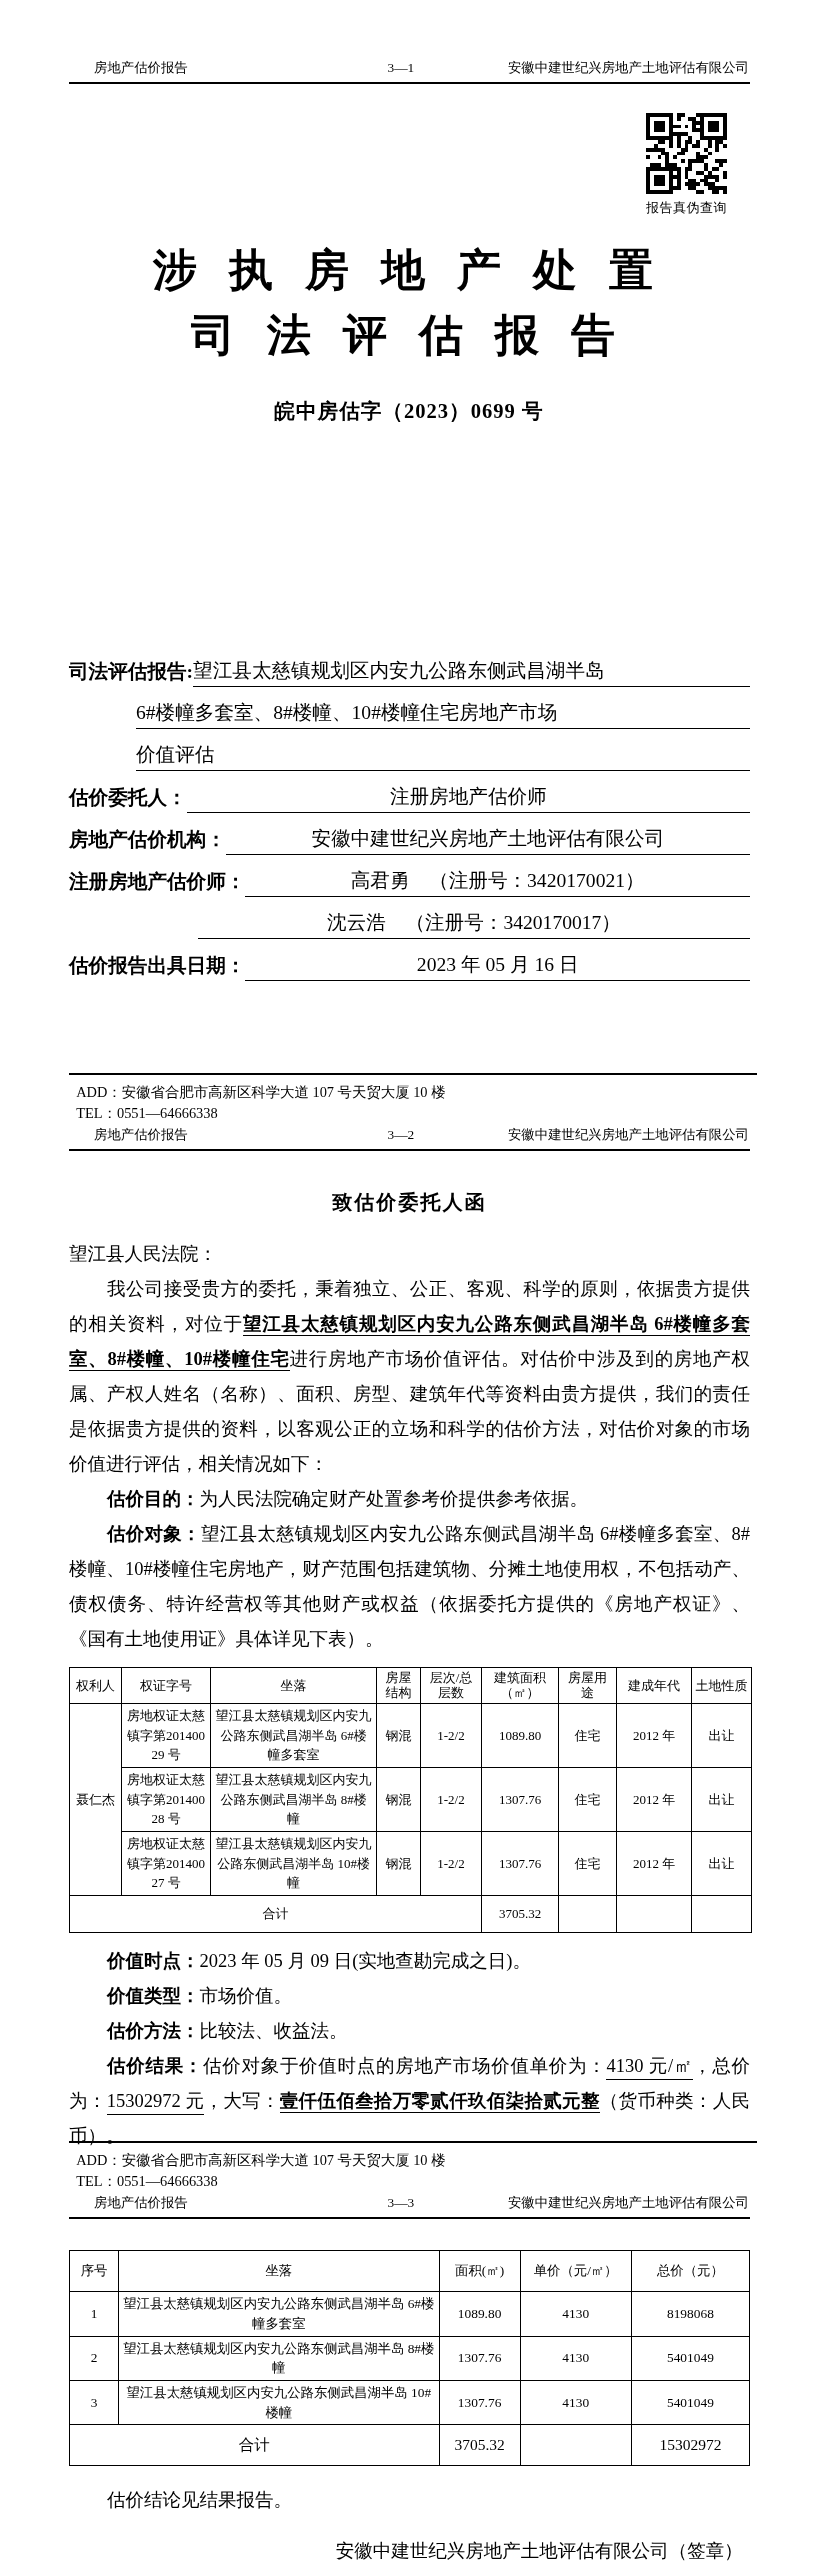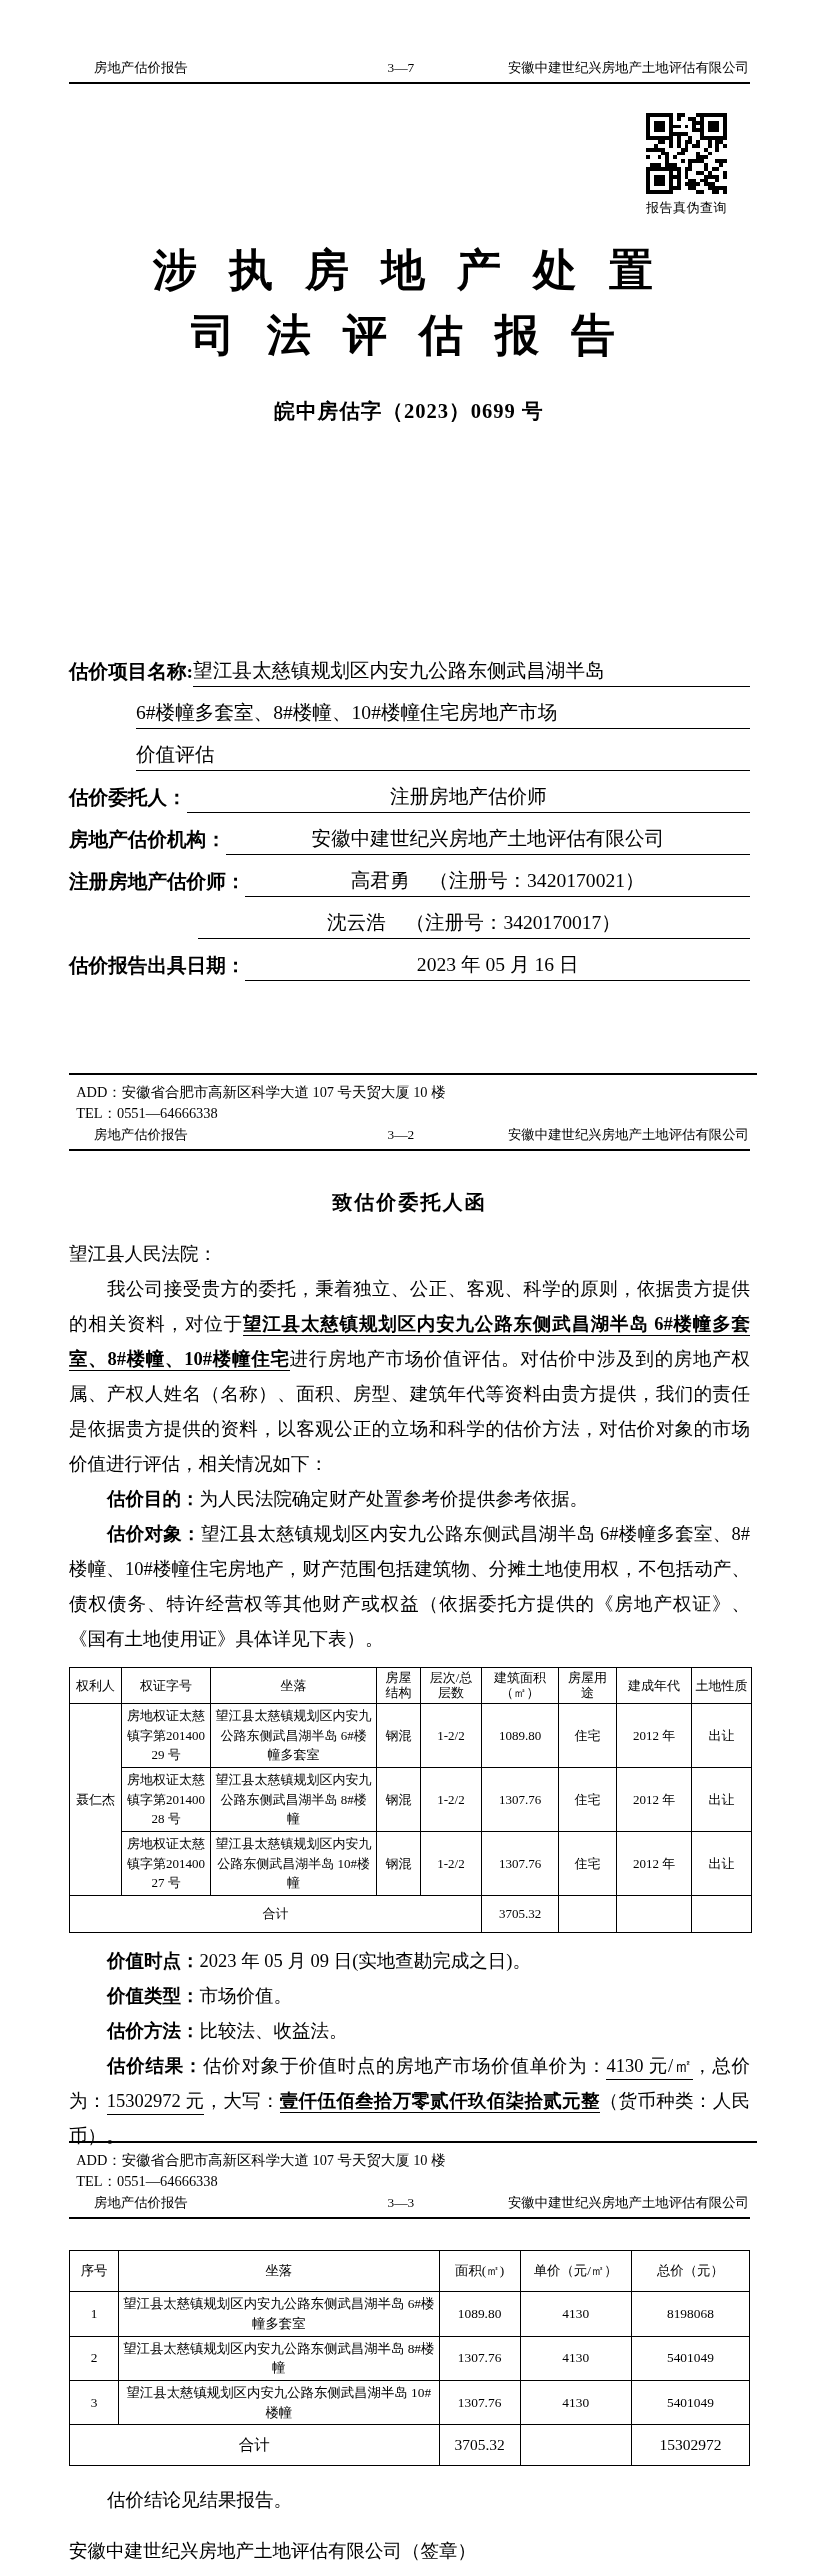--- a/index.html
+++ b/index.html
@@ -64,32 +64,32 @@
   #ownership-table td,#ownership-table th{font-size:13px;}
   #ownership-table .hrow td{height:29px; line-height:15.5px;}
   #ownership-table .drow td{height:58px;}
   #ownership-table .trow td{height:32px;}
   #summary-table .hrow td{height:36px;}
   #summary-table .drow td{height:36px;}
   #summary-table .trow td{height:35px; font-size:15.5px;}
   
   #page3-body{position:absolute; left:69px; top:2227px; width:681px; font-size:18.5px; line-height:35px;}
   #page3-body table{margin-top:23px;}
-  .sig-company{padding-right:7.2px; margin-top:15.5px;font-family:Liberation Serif, serif;}
+  .sig-company{text-align:right; padding-right:7.2px; margin-top:15.5px;font-family:Liberation Serif, serif;}
   .sig-rep{text-align:right; padding-right:27px;}
   .conclusion{text-indent:38px; margin-top:17.5px;}
 </style>
 </head>
 <body>
 
 <div id="doc">
 
   <div class="pg-header" style="top:60px;">
     <span class="h-left">房地产估价报告</span>
-    <span class="h-mid">3—7</span>
+    <span class="h-mid">3—1</span>
     <span class="h-right">安徽中建世纪兴房地产土地评估有限公司</span>
   </div>
 
   <div id="qr-block">
     <svg id="qr-code" viewBox="0 0 21 21" shape-rendering="crispEdges">
         <rect x="0" y="0" width="1" height="1" fill="#000"></rect>
         <rect x="1" y="0" width="1" height="1" fill="#000"></rect>
         <rect x="2" y="0" width="1" height="1" fill="#000"></rect>
         <rect x="3" y="0" width="1" height="1" fill="#000"></rect>
         <rect x="4" y="0" width="1" height="1" fill="#000"></rect>
@@ -321,21 +321,21 @@
 
   <div id="main-title">
     <div>涉执房地产处置</div>
     <div>司法评估报告</div>
   </div>
 
   <div id="report-no">皖中房估字（2023）0699 号</div>
 
   <div id="cover-fields">
     <div class="frow">
-      <span class="flabel">估价项目名称:</span>
+      <span class="flabel">司法评估报告:</span>
       <span class="fval">望江县太慈镇规划区内安九公路东侧武昌湖半岛</span>
     </div>
     <div class="frow">
       <span class="findent"></span>
       <span class="fval">6#楼幢多套室、8#楼幢、10#楼幢住宅房地产市场</span>
     </div>
     <div class="frow">
       <span class="findent"></span>
       <span class="fval">价值评估</span>
     </div>

